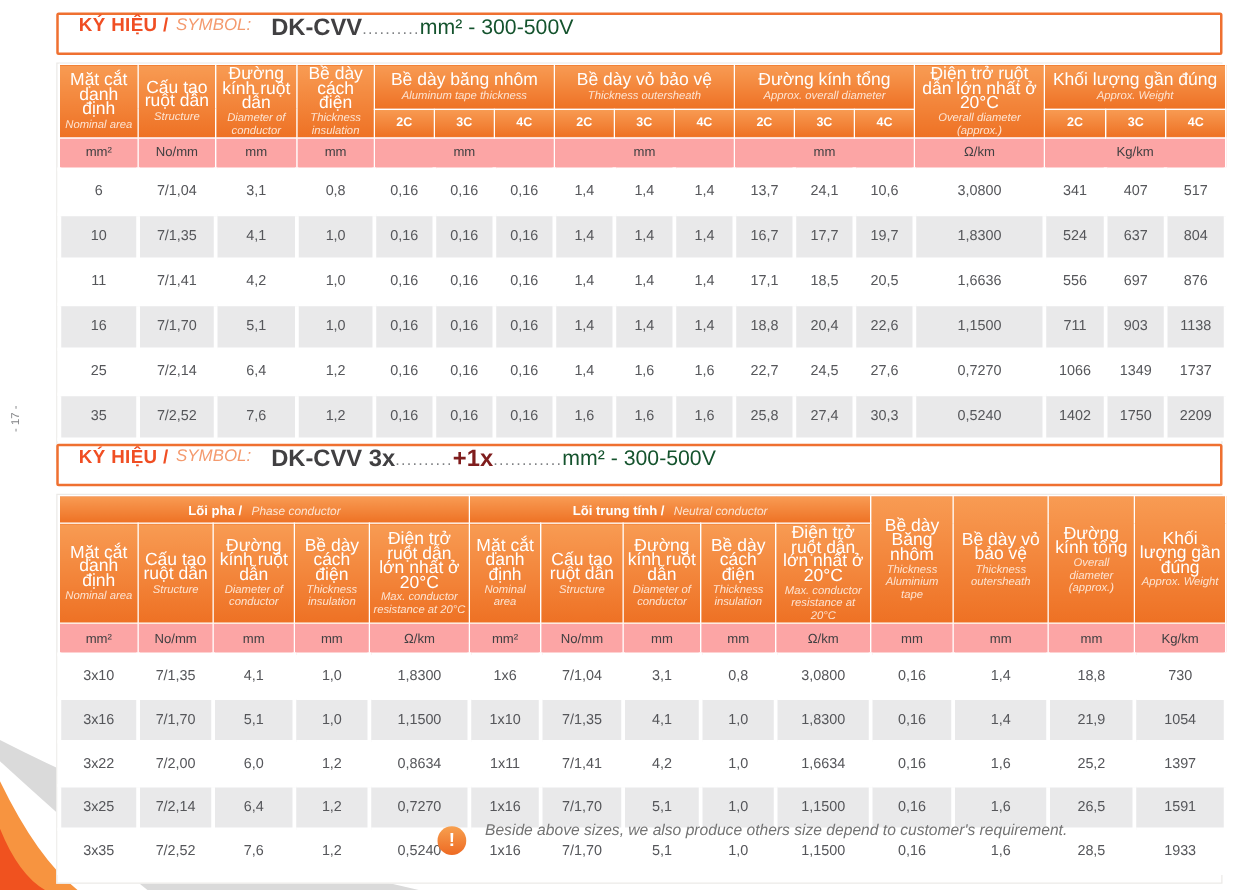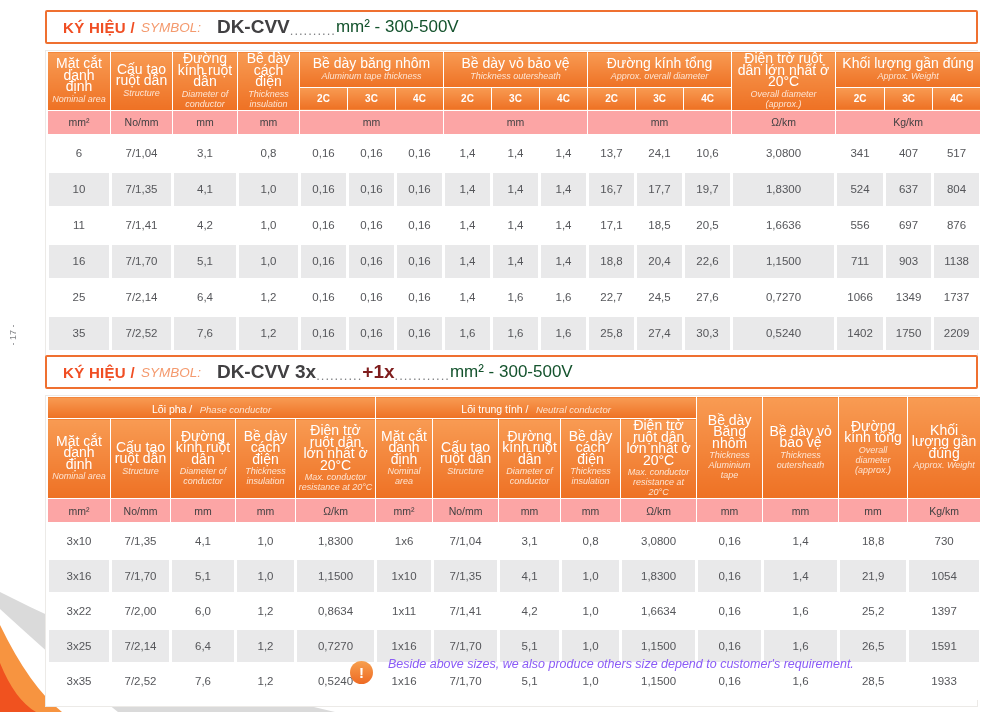--- a/index.html
+++ b/index.html
@@ -4,42 +4,42 @@
 <style>
   html,body{margin:0;padding:0;}
   body{
     width:1000px;height:712px;position:relative;overflow:hidden;
     background:#ffffff;font-family:"Liberation Sans","DejaVu Sans",sans-serif;
   }
   .block{position:absolute;left:45px;width:933px;}
   
   .title-box{
     border:2px solid #ef7030;border-radius:2px;height:34px;background:#fff;
-    display:flex;align-items:center;padding-left:16px;box-sizing:border-box;width:100%;
+    display:flex;align-items:flex-start;padding-left:16px;box-sizing:border-box;width:100%;
   }
   .t-vn{color:#f04e23;font-weight:bold;font-size:15px;letter-spacing:.3px;white-space:pre;}
   .t-en{color:#f49a6e;font-style:italic;font-size:13.5px;margin-left:6px;white-space:pre;}
   .t-code{color:#414042;font-weight:bold;font-size:19px;margin-left:16px;white-space:pre;}
   .t-code2{color:#7f1d1d;font-weight:bold;font-size:19px;white-space:pre;}
   .t-dots{color:#808285;font-size:13px;letter-spacing:1px;position:relative;top:3px;}
   .t-spec{color:#14532d;font-size:17px;white-space:pre;}
   
   .frame{border:1px solid #eceae7;margin-top:6px;background:#fff;}
   table.spec{border-collapse:collapse;table-layout:fixed;width:933px;}
   table.spec th{
     background:linear-gradient(180deg,#f89b53 0%,#ee7124 100%);
     border:1px solid #ffffff;color:#fff;vertical-align:middle;
     padding:1px 2px;font-weight:normal;
   }
   .hvn{font-weight:normal;font-size:14px;line-height:11.5px;}
   .hen{font-style:italic;font-size:9px;line-height:10px;color:#fde4d2;margin-top:1px;font-weight:normal;}
   tr.h-main th{height:32px;}
   tr.h-core th{height:19px;font-weight:bold;font-size:10px;}
   tr.h-grp th{height:19px;}
-  .gvn{font-weight:normal;font-size:10.5px;display:inline;}
+  .gvn{font-weight:bold;font-size:10.5px;display:inline;}
   .gen{font-style:italic;font-size:9.5px;color:#fde4d2;display:inline;margin-left:3px;}
   tr.h-sub th{height:55px;}
   tr.units th{
     background:#fca5a5;color:#414042;font-size:10.5px;height:21px;font-weight:normal;
   }
   table.spec tbody td{
     text-align:center;font-size:11.5px;color:#55565a;height:31px;
     border:3px solid #ffffff;background:#fff;
   }
   table.spec tbody tr:nth-child(even) td{background:#e9e9ea;}
@@ -47,21 +47,21 @@
   .pad1{height:16px;} .pad2{height:6px;}
   
   .note{position:absolute;left:350px;top:657px;display:flex;align-items:flex-start;}
   .note-icon{
     width:23px;height:23px;border-radius:50%;flex:0 0 23px;margin-top:4px;
     background:linear-gradient(180deg,#f7a04f,#ee6a23);
     color:#fff;font-weight:bold;font-size:15px;line-height:23px;text-align:center;
   }
   .note-text{margin-left:15px;}
   .note-vn{color:#f1582b;font-size:14px;line-height:17px;}
-  .note-en{color:#8b5cf6;font-size:12.5px;font-style:italic;line-height:15px;}
+  .note-en{color:#737373;font-size:12.5px;font-style:italic;line-height:15px;}
   
   .page-num{
     position:absolute;left:2px;top:330px;color:#808285;font-size:9px;
     transform:rotate(-90deg);transform-origin:center;white-space:pre;
   }
   
   .wave{position:absolute;left:0;bottom:0;}
 </style>
 </head>
 <body>

